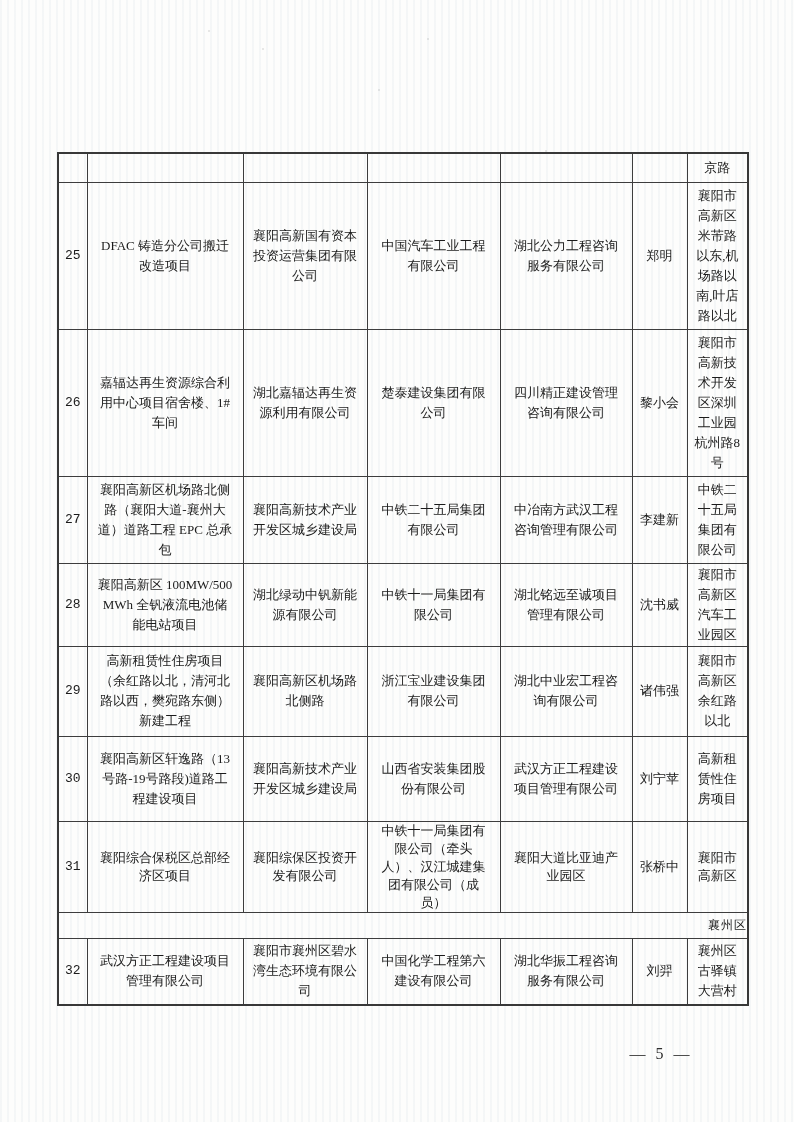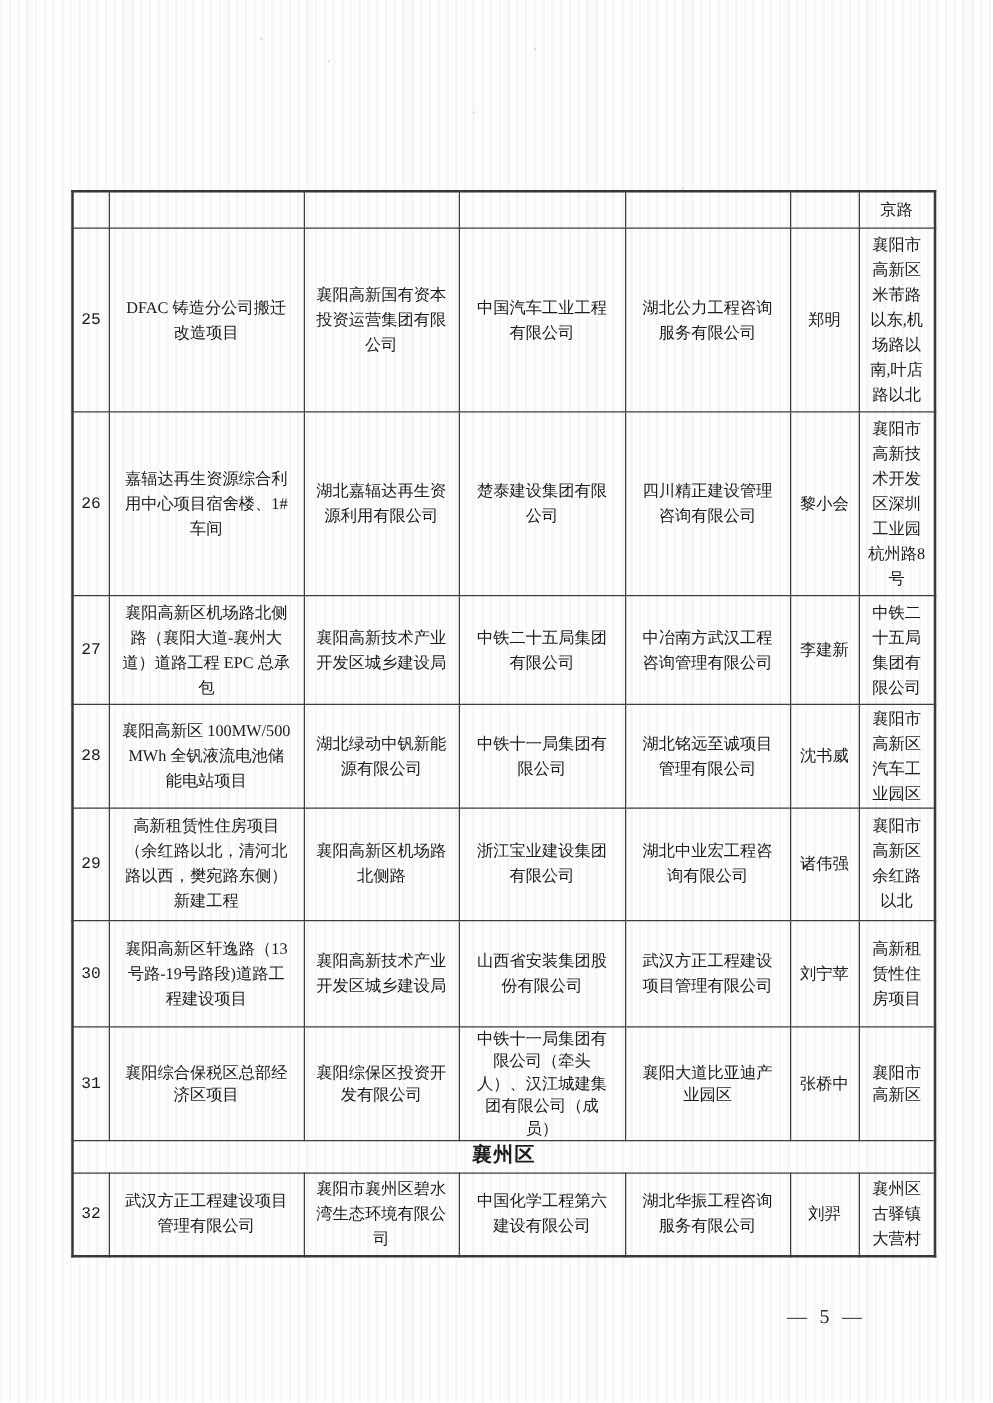--- a/index.html
+++ b/index.html
@@ -51,22 +51,23 @@
   tr.h-r28  { height:83px; }
   tr.h-r29  { height:90px; }
   tr.h-r30  { height:85px; }
   tr.h-r31  { height:77px; }
   tr.h-sec  { height:26px; }
   tr.h-r32  { height:67px; }
 
   tr.tight td { line-height:18px; }
 
   td.section-cell {
-    font-weight:bold; font-size:16px;
+    font-weight:normal; font-size:12px;
     letter-spacing:1px;
+    text-align:right;
   }
   .page-number {
     position:absolute; left:600px; top:1045px; width:122px;
     text-align:center; font-size:16px; letter-spacing:3px;
     color:#2e2e2e;
   }
 </style>
 </head>
 <body>
 

